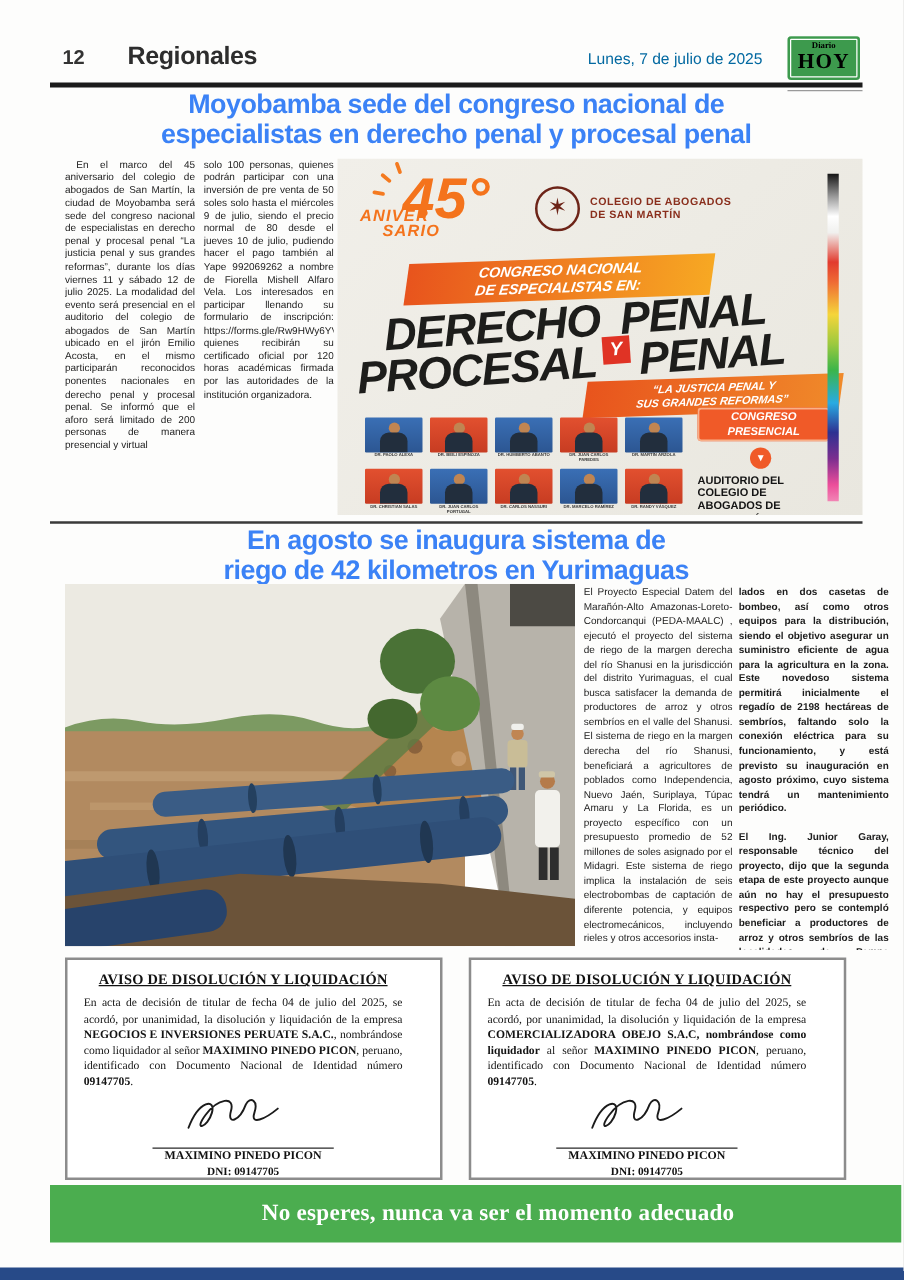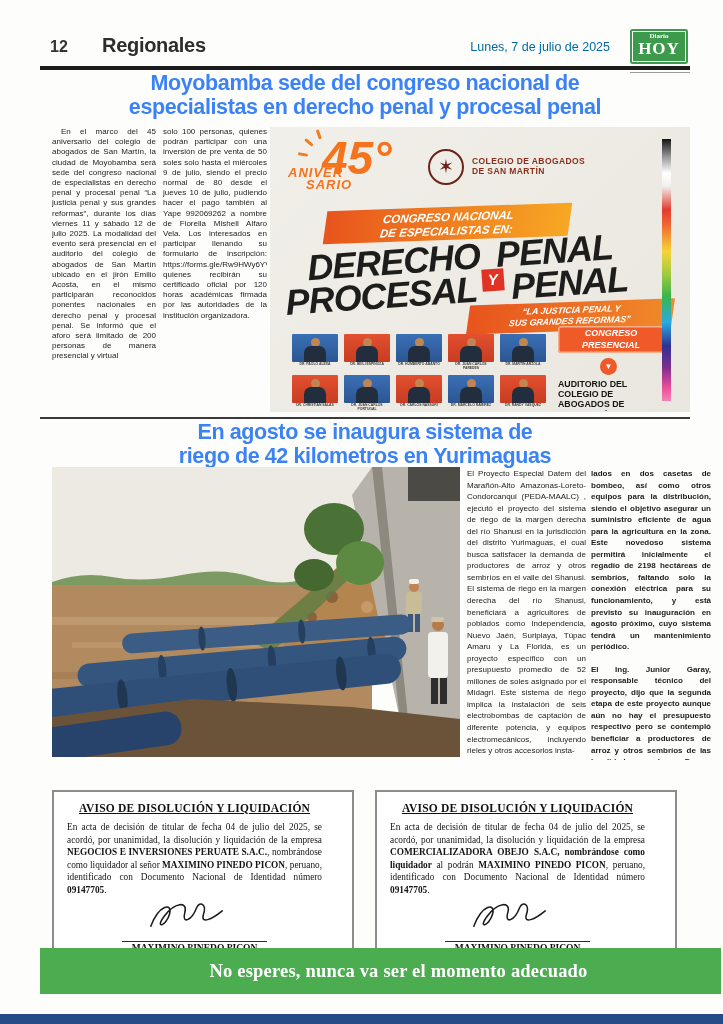--- a/index.html
+++ b/index.html
@@ -5,21 +5,21 @@
   html,body{margin:0;padding:0;background:#d9d9d9;}
   .page{position:relative;width:723px;height:1024px;margin:0 auto;background:#fdfdfc;
         font-family:"Liberation Sans",sans-serif;overflow:hidden;}
   .abs{position:absolute;}
 
   
   .pageno{left:50px;top:38px;font-size:16px;font-weight:bold;color:#333;}
   .section{left:102px;top:34px;font-size:20px;font-weight:bold;color:#2d2d2d;letter-spacing:-0.3px;}
   .date{left:430px;top:40px;width:180px;text-align:right;font-size:12.5px;color:#0369a1;}
   .hoy{left:630px;top:29px;width:58px;height:35px;background:#3d9a4d;border-radius:3px;
-       box-shadow:inset 0 0 0 2px #3d9a4d, inset 0 0 0 3px #ffffff;text-align:center;color:#ffffff;}
+       box-shadow:inset 0 0 0 2px #3d9a4d, inset 0 0 0 3px #ffffff;text-align:center;color:#000000;}
   .hoy .d{font-size:7px;font-weight:bold;margin-top:3px;font-family:"Liberation Serif",serif;}
   .hoy .h{font-size:17px;font-weight:bold;font-family:"Liberation Serif",serif;letter-spacing:1px;line-height:17px;}
   .hdr-rule{left:40px;top:66px;width:650px;height:3.5px;background:#1b1b1b;}
   .hdr-rule2{left:630px;top:72px;width:60px;height:1px;background:#9a9a9a;}
 
   .headline{left:40px;width:650px;text-align:center;font-weight:bold;color:#3b82f6;
             font-size:21.5px;line-height:23.5px;letter-spacing:-0.4px;}
 
   .bodycol{font-size:8px;line-height:10.2px;text-align:justify;color:#1c1c1c;overflow:hidden;}
   .indent{text-indent:9px;}
@@ -65,21 +65,21 @@
            font-size:8px;line-height:17px;text-align:center;}
   .venue{left:288px;top:252px;width:120px;font-size:8.8px;font-weight:bold;color:#141414;line-height:10.2px;white-space:pre-line;}
   .rainbow{left:392px;top:12px;width:9px;height:262px;
      background:linear-gradient(180deg,#151515 0%,#9a9a9a 7%,#ffffff 13%,#f0f0ee 18%,#e23b2e 27%,#ef6a34 33%,
      #f5d53a 43%,#9cc93f 52%,#3bb54a 60%,#29abe2 70%,#2e3192 79%,#7b2e8f 87%,#ec4e9a 95%,#f285b5 100%);}
 
   .mid-rule{left:40px;top:417px;width:650px;height:1.5px;background:#3a3a3a;}
 
   
   .aviso{width:302px;height:178px;border:2px solid #8c8c8c;box-sizing:border-box;background:#fff;
-         padding:8px 30px 0 13px;font-family:"Liberation Serif",serif;margin-top:24px;}
+         padding:8px 30px 0 13px;font-family:"Liberation Serif",serif;}
   .aviso-title{text-align:center;font-weight:bold;font-size:11.5px;text-decoration:underline;color:#111;
                letter-spacing:0.2px;margin:2px 0 7px 0;}
   .aviso-body{font-size:9.3px;line-height:12.6px;text-align:justify;color:#141414;margin:0;}
   .sigblock{text-align:center;margin-top:2px;}
   .sig-name{display:inline-block;border-top:1px solid #2a2a2a;padding:1px 10px 0 10px;font-weight:bold;
             font-size:9.5px;color:#111;}
   .sig-dni{font-weight:bold;font-size:9px;color:#111;}
 
   .banner{left:40px;top:948px;width:645px;height:46px;background:#4bad4f;color:#fff;text-align:center;
           font-family:"Liberation Serif",serif;font-weight:bold;font-size:18.5px;line-height:46px;letter-spacing:0.2px;padding-left:36px;}
@@ -286,21 +286,21 @@
       <svg width="110" height="34" viewBox="0 0 120 40">
         <path d="M8,32 C18,6 34,4 30,18 C26,32 12,36 24,20 C36,4 52,2 48,16 C44,30 56,26 62,10 C66,2 74,6 70,18 C66,30 80,24 92,14" stroke="#1b1b1b" fill="none" stroke-width="1.8" stroke-linecap="round"></path>
       </svg>
       <div><span class="sig-name">MAXIMINO PINEDO PICON</span></div>
       <div class="sig-dni">DNI: 09147705</div>
     </div>
   </div>
 
   <div class="abs aviso" style="left:375px;top:766px;">
     <div class="aviso-title">AVISO DE DISOLUCIÓN Y LIQUIDACIÓN</div>
-    <p class="aviso-body"><span>En acta de decisión de titular de fecha 04 de julio del 2025, se acordó, por unanimidad, la disolución y liquidación de la empresa </span><b>COMERCIALIZADORA OBEJO S.A.C, nombrándose como liquidador</b><span> al podrán </span><b>MAXIMINO PINEDO PICON</b><span>, peruano, identificado con Documento Nacional de Identidad número </span><b>09147705</b><span>.</span></p>
+    <p class="aviso-body"><span>En acta de decisión de titular de fecha 04 de julio del 2025, se acordó, por unanimidad, la disolución y liquidación de la empresa </span><b>COMERCIALIZADORA OBEJO S.A.C, nombrándose como liquidador</b><span> al señor </span><b>MAXIMINO PINEDO PICON</b><span>, peruano, identificado con Documento Nacional de Identidad número </span><b>09147705</b><span>.</span></p>
     <div class="sigblock">
       <svg width="110" height="34" viewBox="0 0 120 40">
         <path d="M8,32 C18,6 34,4 30,18 C26,32 12,36 24,20 C36,4 52,2 48,16 C44,30 56,26 62,10 C66,2 74,6 70,18 C66,30 80,24 92,14" stroke="#1b1b1b" fill="none" stroke-width="1.8" stroke-linecap="round"></path>
       </svg>
       <div><span class="sig-name">MAXIMINO PINEDO PICON</span></div>
       <div class="sig-dni">DNI: 09147705</div>
     </div>
   </div>
 
   <div class="abs banner">No esperes, nunca va ser el momento adecuado</div>

